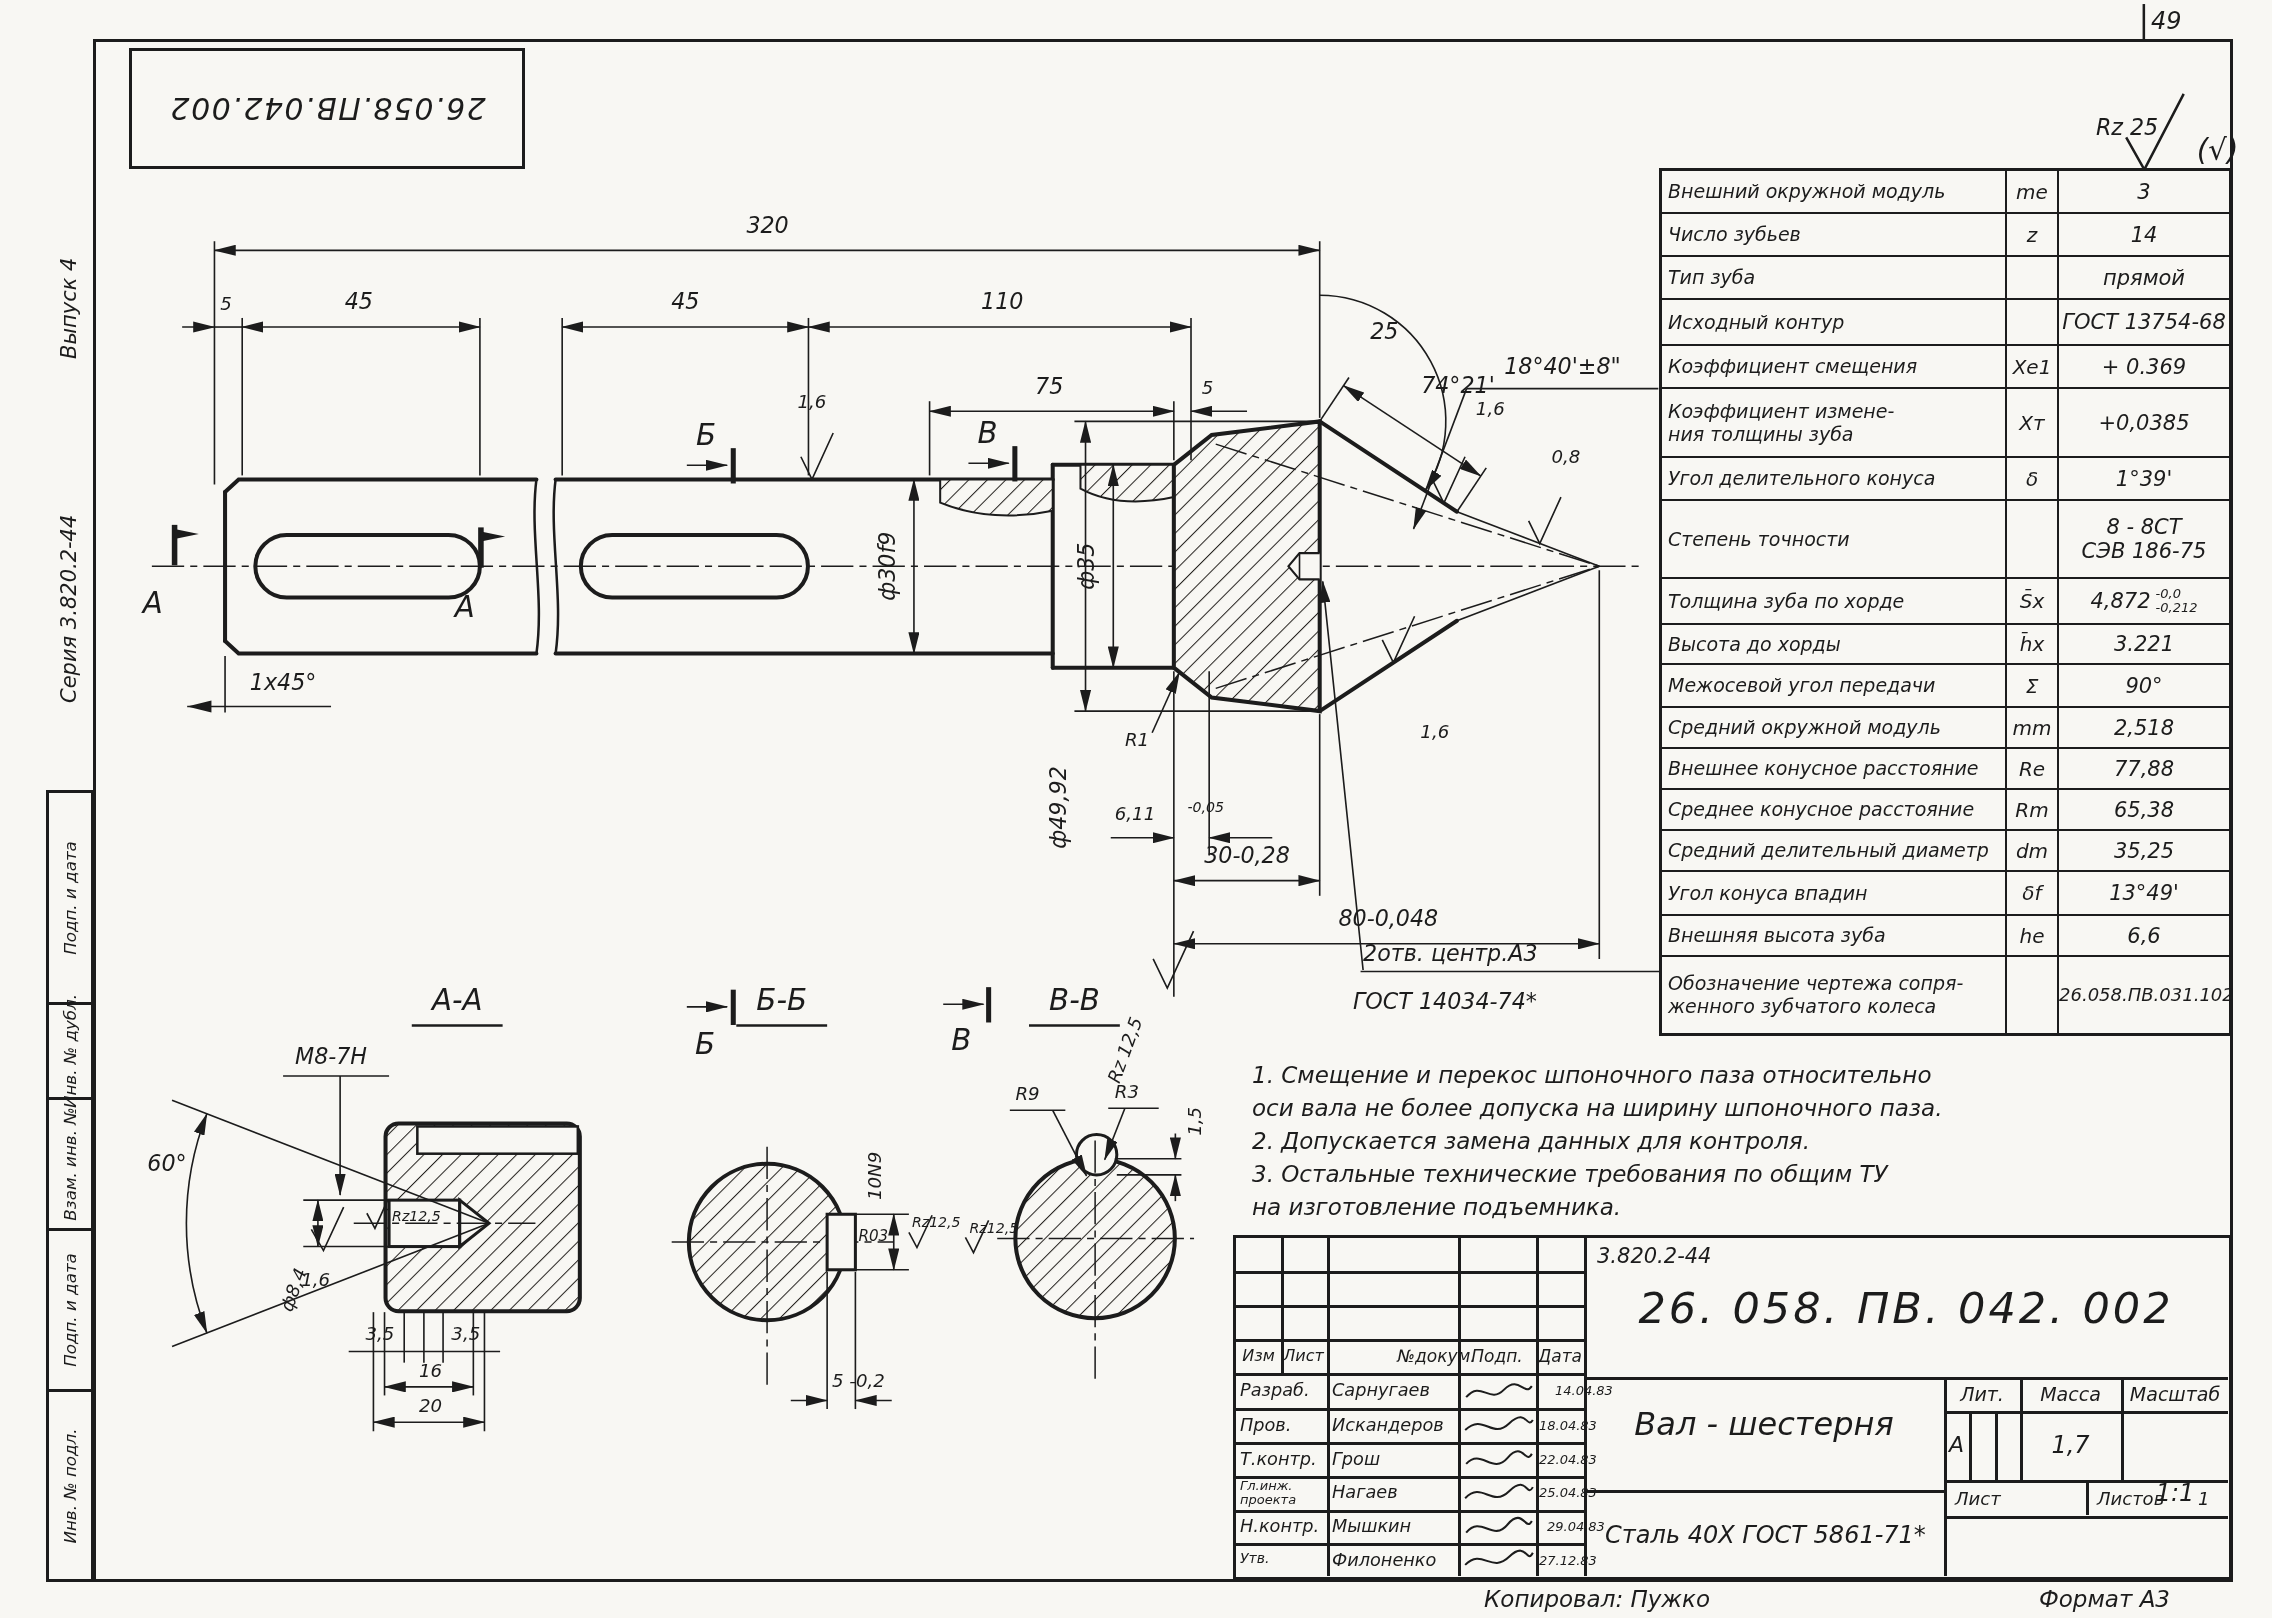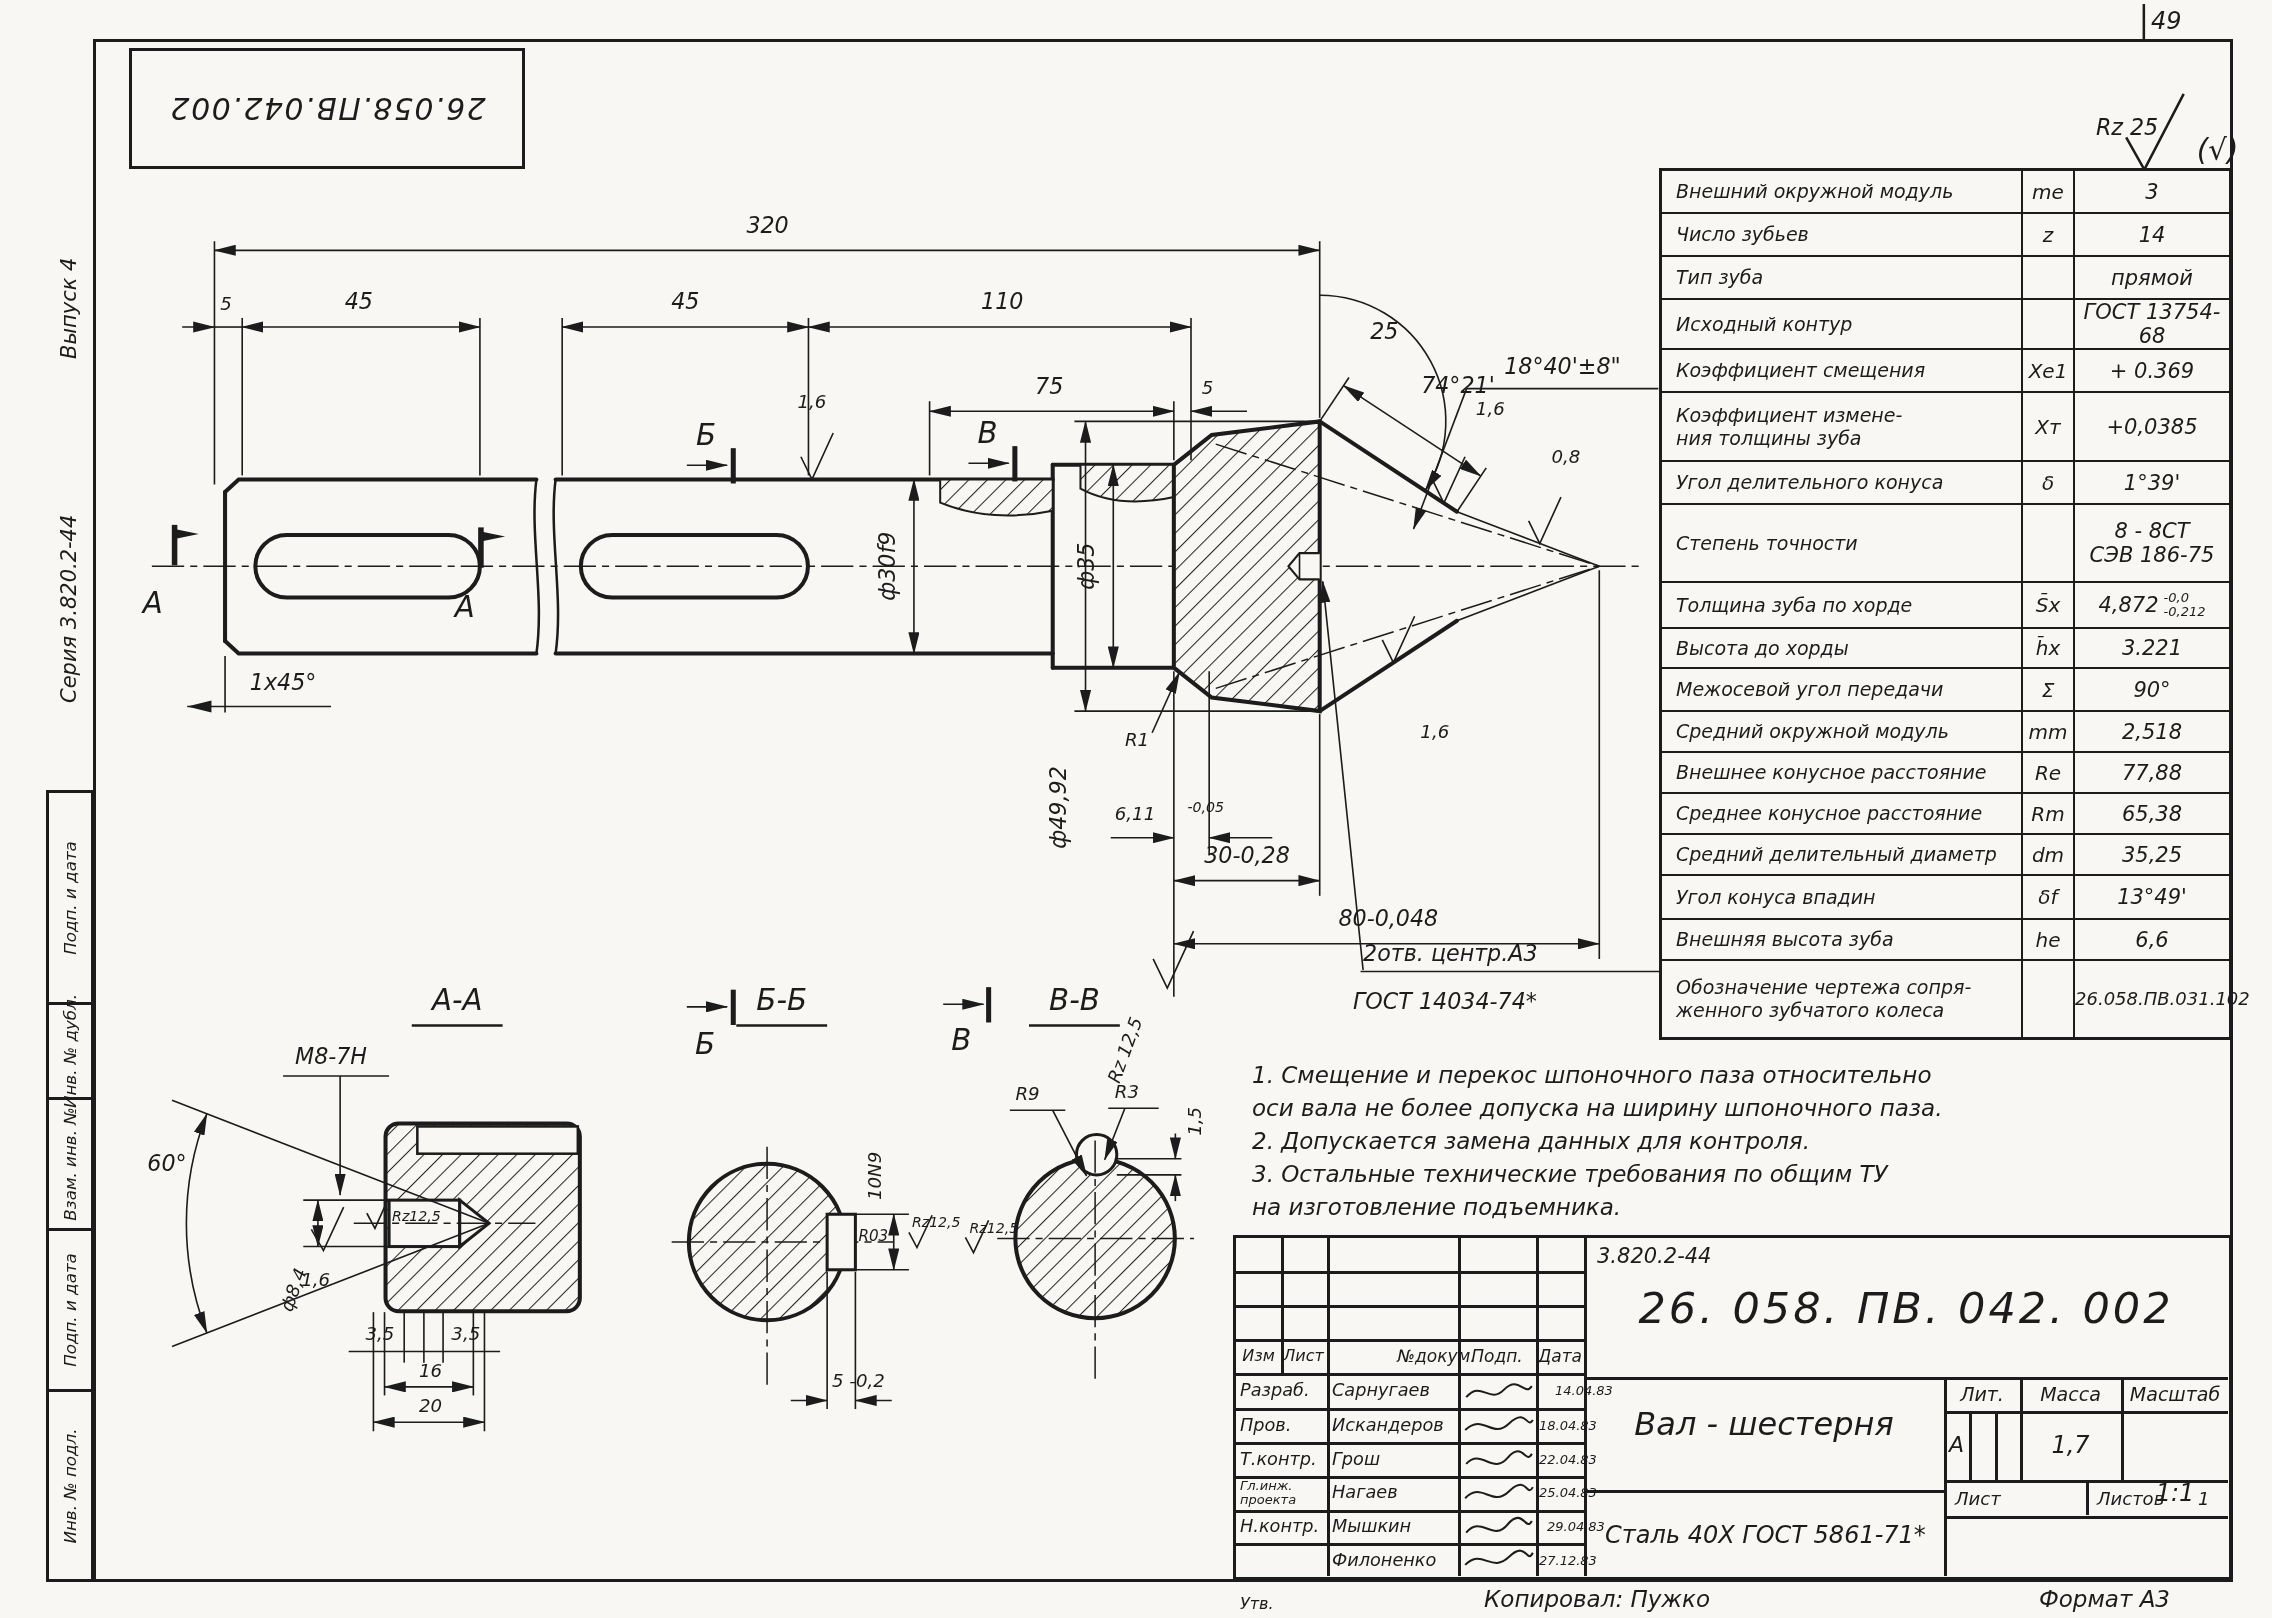--- a/index.html
+++ b/index.html
@@ -8,21 +8,21 @@
   .abs{position:absolute;box-sizing:border-box;}
   .it{font-style:italic;}
   .frame{border:3.5px solid #1c1c1c;}
   .ctr{display:flex;align-items:center;justify-content:center;text-align:center;}
   .vtext{transform:rotate(-90deg);transform-origin:0 0;white-space:nowrap;}
   .pre{white-space:pre-line;}
   
   .pt{border:3px solid #1c1c1c;display:flex;flex-direction:column;background:#f8f7f3;}
   .pt-row{display:flex;border-bottom:2.5px solid #1c1c1c;}
   .pt-row:last-child{border-bottom:none;}
-  .pt-name{flex:0 0 331px;border-right:2.5px solid #1c1c1c;padding:2px 14px;display:flex;align-items:center;
+  .pt-name{flex:0 0 331px;border-right:2.5px solid #1c1c1c;padding:2px 6px;display:flex;align-items:center;
            font-size:19px;font-style:italic;line-height:23px;}
   .pt-sym{flex:0 0 50px;border-right:2.5px solid #1c1c1c;display:flex;align-items:center;justify-content:center;
           font-size:20px;font-style:italic;}
   .pt-val{flex:1;display:flex;align-items:center;justify-content:center;font-size:21px;font-style:italic;
           text-align:center;line-height:24px;}
   .tolstack{display:inline-flex;flex-direction:column;font-size:13px;line-height:14px;margin-left:5px;text-align:left;}
   
   .hl{position:absolute;background:#1c1c1c;height:2.5px;}
   .vl{position:absolute;background:#1c1c1c;width:2.5px;}
   .tb-txt{position:absolute;font-style:italic;}
@@ -483,21 +483,21 @@
     <span class="tb-txt" style="left:303px;top:180px;font-size:13px;">18.04.83</span>
     <span class="tb-txt" style="left:4px;top:211px;font-size:17.7px;">Т.контр.</span>
     <span class="tb-txt" style="left:96px;top:211px;font-size:17.7px;">Грош</span>
     <span class="tb-txt" style="left:303px;top:214px;font-size:13px;">22.04.83</span>
     <span class="tb-txt" style="left:4px;top:241px;font-size:13px;width:87px;line-height:14px;">Гл.инж. проекта</span>
     <span class="tb-txt" style="left:96px;top:244px;font-size:17.7px;">Нагаев</span>
     <span class="tb-txt" style="left:303px;top:247px;font-size:13px;">25.04.83</span>
     <span class="tb-txt" style="left:4px;top:278px;font-size:17.7px;">Н.контр.</span>
     <span class="tb-txt" style="left:96px;top:278px;font-size:17.7px;">Мышкин</span>
     <span class="tb-txt" style="left:303px;top:281px;font-size:13px;margin-left:8px;">29.04.83</span>
-    <span class="tb-txt" style="left:4px;top:312px;font-size:16px;margin-top:44px;">Утв.</span>
+    <span class="tb-txt" style="left:4px;top:312px;font-size:14px;">Утв.</span>
     <span class="tb-txt" style="left:96px;top:312px;font-size:17.7px;">Филоненко</span>
     <span class="tb-txt" style="left:303px;top:315px;font-size:13px;">27.12.83</span>
 
     <svg class="abs" style="left:225px;top:139px;" width="75" height="197" viewBox="0 0 148 390">
       <g stroke="#1c1c1c" stroke-width="4" fill="none">
         <path d="M10,40 C40,5 55,55 85,25 S125,40 140,18"></path>
         <path d="M8,105 C45,70 60,125 95,92 S130,105 142,85"></path>
         <path d="M10,172 C40,140 62,195 92,160 S128,175 140,152"></path>
         <path d="M8,240 C42,205 60,260 95,226 S130,240 142,218"></path>
         <path d="M10,308 C40,272 62,328 92,292 S128,308 140,285"></path>

